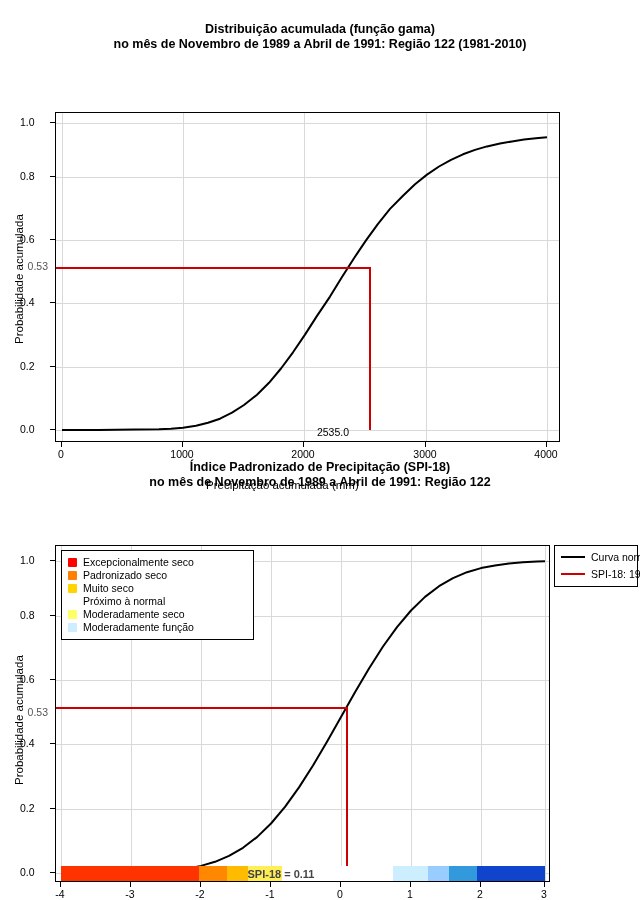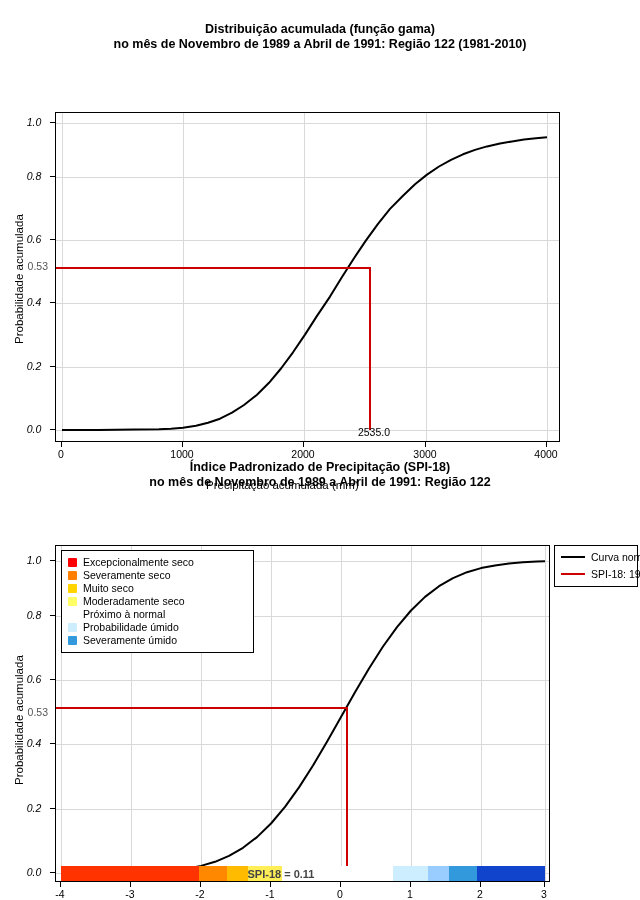--- a/index.html
+++ b/index.html
@@ -40,21 +40,21 @@
   .tick.x{width:1px;height:5px;}
   .tick.y{height:1px;width:5px;}
 
   .ticklabel{
     position:absolute;
     font-size:10.5px;
     color:#000;
     white-space:nowrap;
   }
   .ticklabel.x{transform:translateX(-50%);}
-  .ticklabel.y{transform:translateY(-50%);text-align:center;font-style:italic;}
+  .ticklabel.y{transform:translateY(-50%);text-align:left;}
 
   .axtitle{
     position:absolute;
     font-size:11.5px;
     white-space:nowrap;
   }
   .ytitle{
     transform-origin:0 0;
     transform:rotate(-90deg);
   }
@@ -160,21 +160,21 @@
     <div class="tick x" style="left:303px;top:390px;"></div>
     <div class="tick x" style="left:425px;top:390px;"></div>
     <div class="tick x" style="left:546px;top:390px;"></div>
 
     <div class="ticklabel x" style="left:61px;top:396px;">0</div>
     <div class="ticklabel x" style="left:182px;top:396px;">1000</div>
     <div class="ticklabel x" style="left:303px;top:396px;">2000</div>
     <div class="ticklabel x" style="left:425px;top:396px;">3000</div>
     <div class="ticklabel x" style="left:546px;top:396px;">4000</div>
 
-    <div class="marker-label" style="left:333px;top:374px;transform:translateX(-50%);margin-left:41px;">2535.0</div>
+    <div class="marker-label" style="left:333px;top:374px;transform:translateX(-50%);">2535.0</div>
 
     <div class="axtitle" style="left:206px;top:427px;">Precipitação acumulada (mm)</div>
     <div class="axtitle ytitle" style="left:13px;top:292px;">Probabilidade acumulada</div>
   </div>
 </div>
 
 <div class="panel" id="panel-bottom">
   <div class="title">
     <div>Índice Padronizado de Precipitação (SPI-18)</div>
     <div>no mês de Novembro de 1989 a Abril de 1991: Região 122</div>
@@ -220,41 +220,37 @@
       </div>
       <div class="spi-value" style="left:225px;top:322px;">SPI-18 = 0.11</div>
 
       <div class="legend" style="left:5px;top:4px;width:193px;">
         <div class="legend-row">
           <span class="legend-swatch" style="background:#ff0000;"></span>
           <span class="legend-text">Excepcionalmente seco</span>
         </div>
         <div class="legend-row">
           <span class="legend-swatch" style="background:#ff8000;"></span>
-          <span class="legend-text">Severamente seco</span>
+          <span class="legend-text">Padronizado seco</span>
         </div>
         <div class="legend-row">
           <span class="legend-swatch" style="background:#ffd400;"></span>
           <span class="legend-text">Muito seco</span>
         </div>
         <div class="legend-row">
+          <span class="legend-swatch" style="background:#ffffff;"></span>
+          <span class="legend-text">Próximo à normal</span>
+        </div>
+        <div class="legend-row">
           <span class="legend-swatch" style="background:#ffff66;"></span>
           <span class="legend-text">Moderadamente seco</span>
         </div>
         <div class="legend-row">
-          <span class="legend-swatch" style="background:#ffffff;"></span>
-          <span class="legend-text">Próximo à normal</span>
-        </div>
-        <div class="legend-row">
           <span class="legend-swatch" style="background:#cceeff;"></span>
-          <span class="legend-text">Probabilidade úmido</span>
-        </div>
-        <div class="legend-row">
-          <span class="legend-swatch" style="background:#3399dd;"></span>
-          <span class="legend-text">Severamente úmido</span>
+          <span class="legend-text">Moderadamente função</span>
         </div>
       </div>
     </div>
 
     <div class="legend legend-right" style="left:554px;top:55px;width:84px;">
       <div class="legend-row">
         <span class="legend-line black"></span>
         <span class="legend-text">Curva normal</span>
       </div>
       <div class="legend-row" style="margin-top:4px;">

